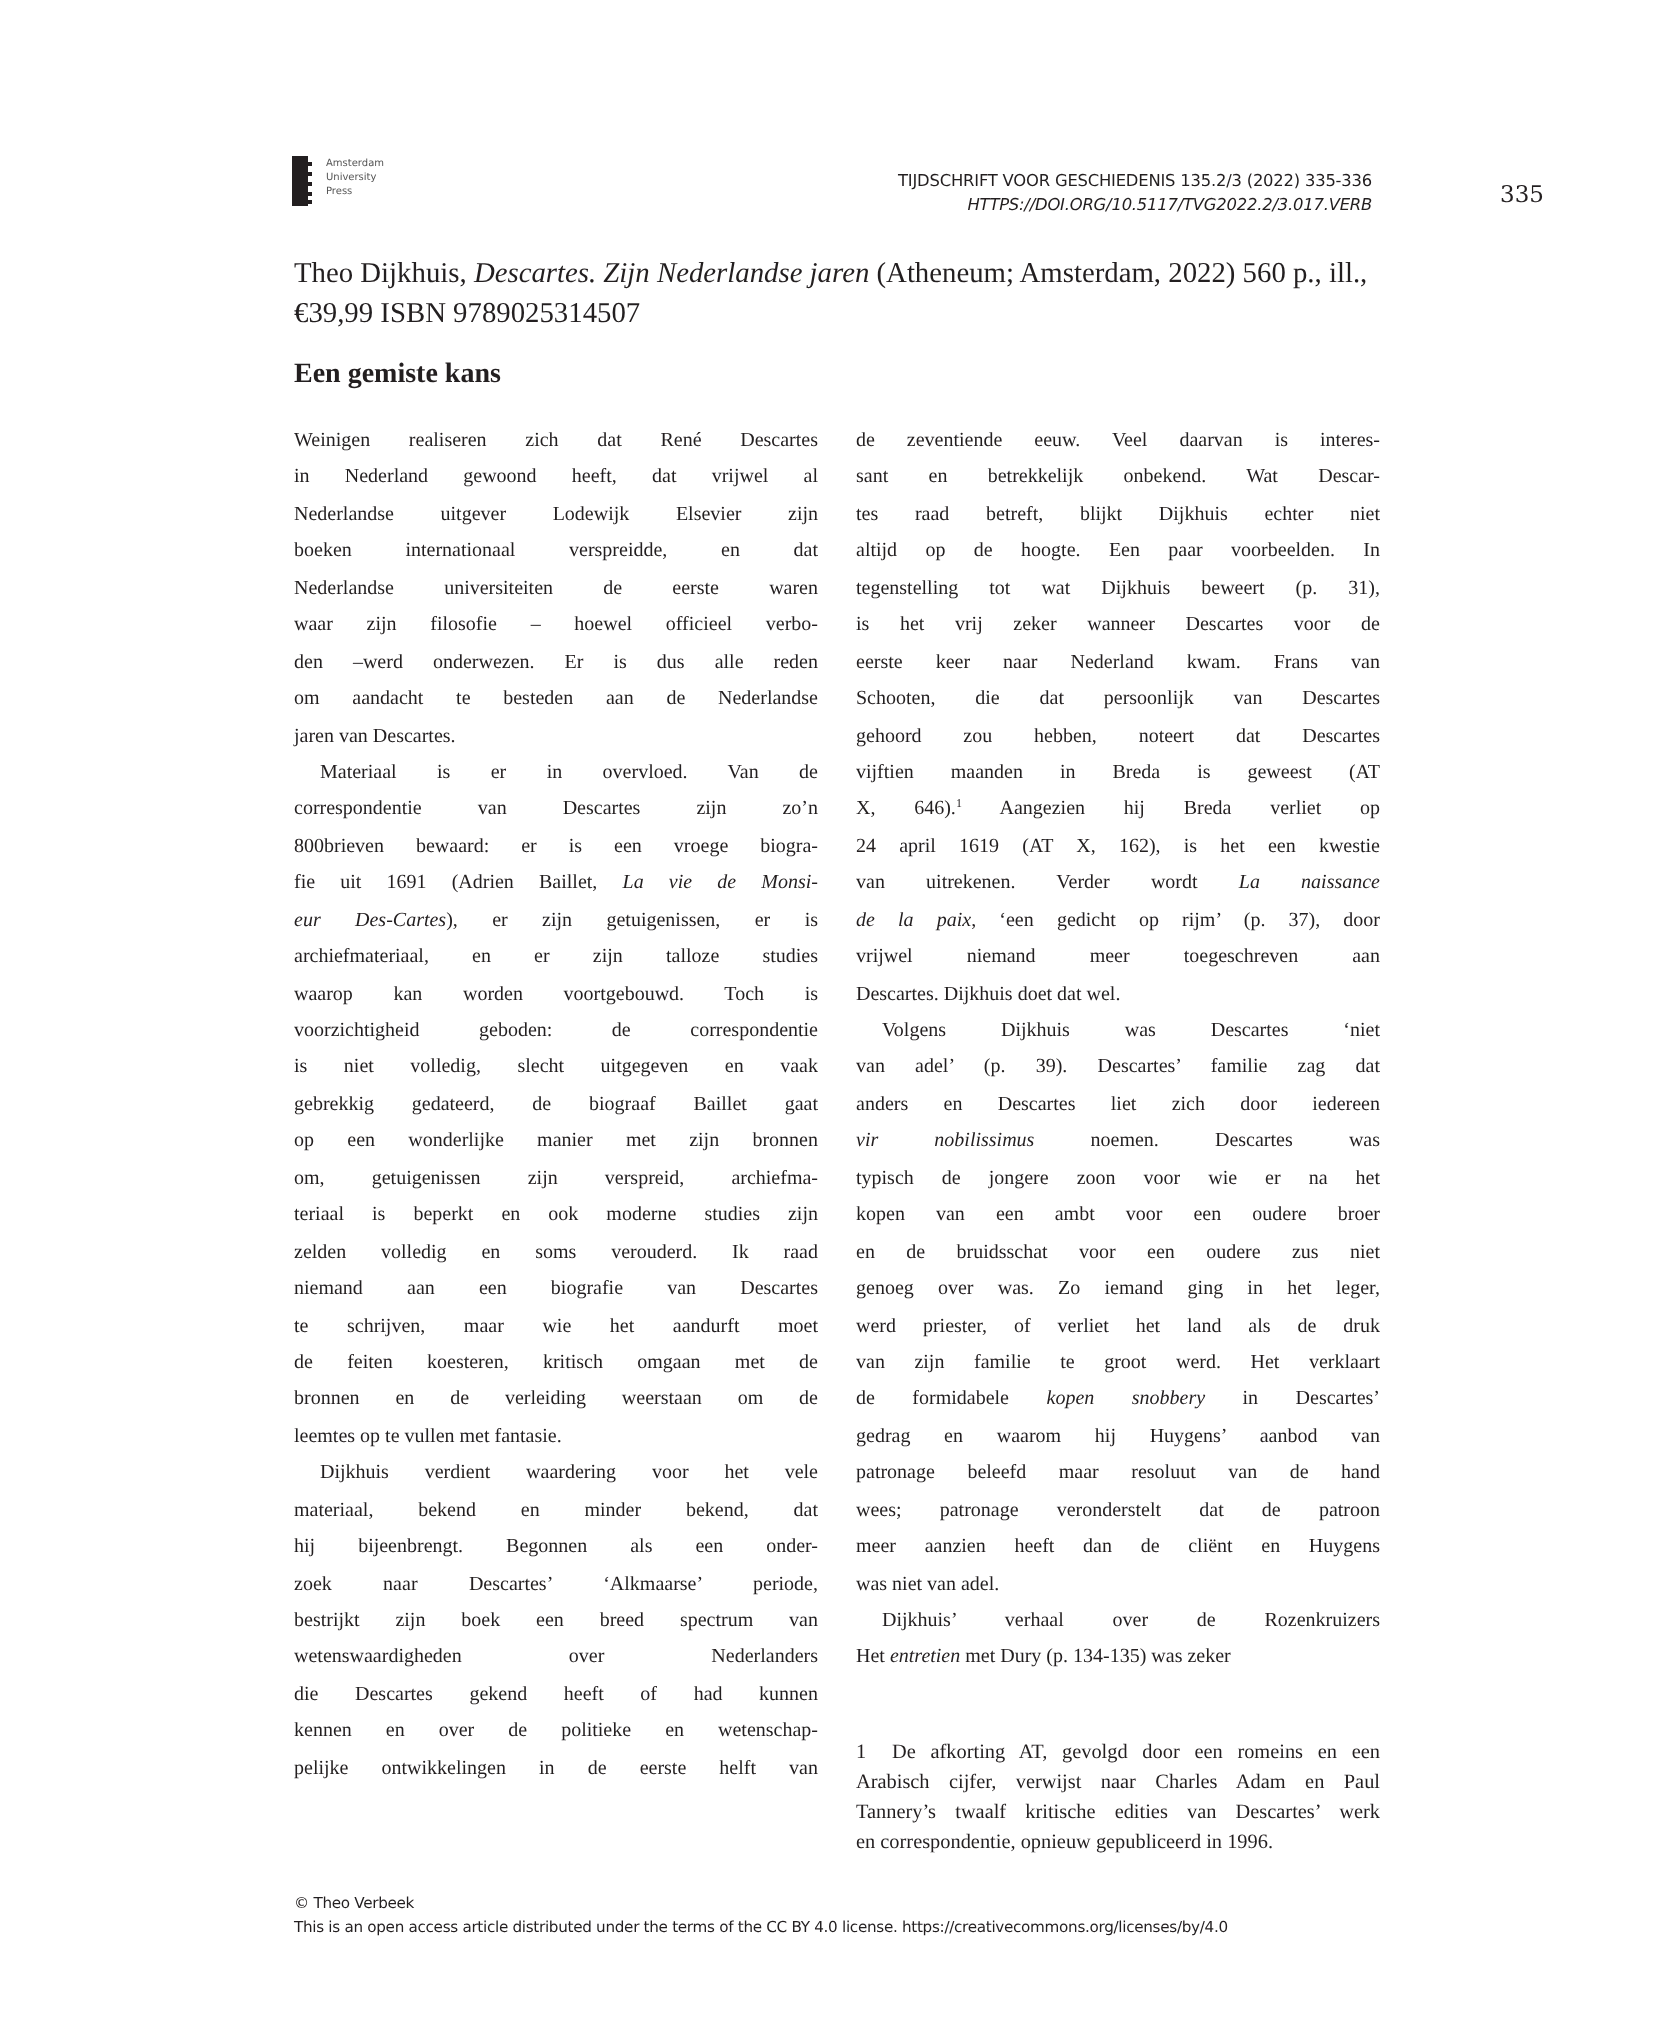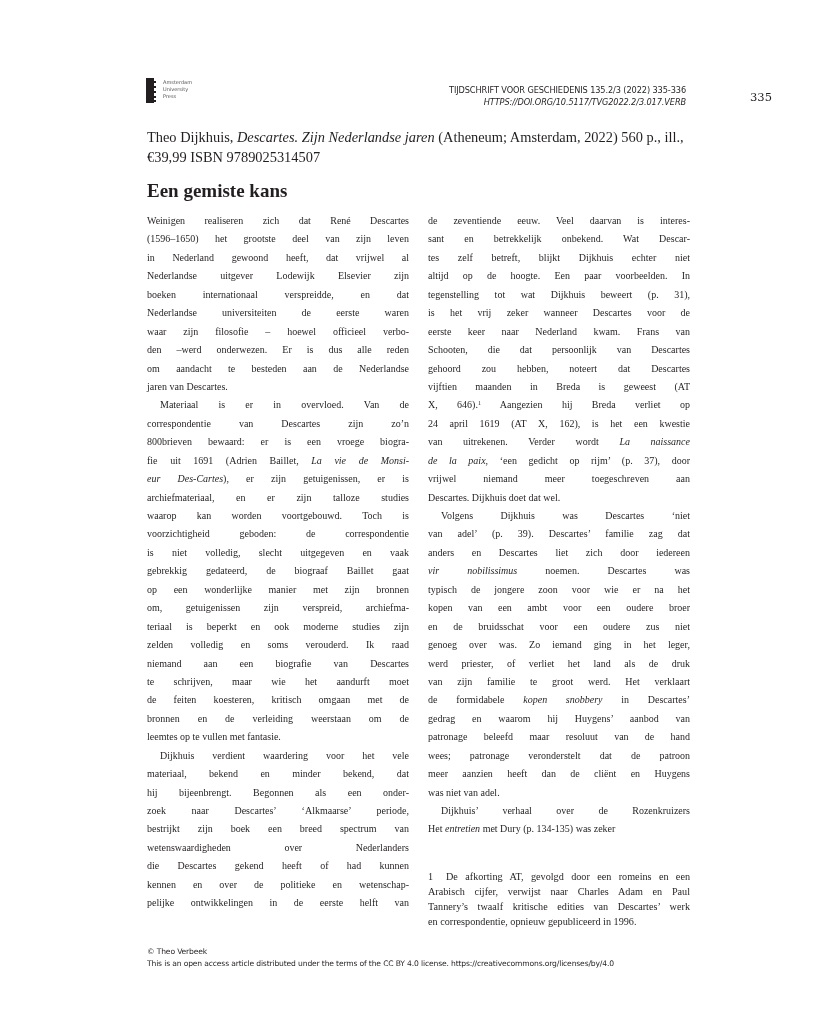--- a/index.html
+++ b/index.html
@@ -5,21 +5,21 @@
   html, body { margin: 0; padding: 0; background: #ffffff; }
   body { width: 831px; height: 1020px; position: relative; overflow: hidden; color: #231f20; }
   .logo { position: absolute; left: 146px; top: 78px; width: 60px; height: 28px; }
   .logo-bar { position: absolute; left: 0; top: 0; width: 8px; height: 25px; background: #231f20; }
   .logo-notch { position: absolute; left: 7px; width: 3px; height: 2px; background: #231f20; }
   .logo-text { position: absolute; left: 17px; top: 1px; font-family: "DejaVu Sans", sans-serif; font-size: 5px; line-height: 7px; color: #555; }
   .journal { position: absolute; right: 145px; top: 84px; text-align: right; font-family: "DejaVu Sans", sans-serif; font-size: 8.2px; line-height: 12px; color: #231f20; letter-spacing: -0.1px; }
   .journal .doi { font-style: italic; }
   .pageno { position: absolute; left: 750px; top: 90px; font-family: "DejaVu Serif", serif; font-size: 11.5px; color: #231f20; }
   .citation { position: absolute; left: 147px; top: 127px; width: 540px; font-family: "Liberation Serif", serif; font-size: 14.4px; line-height: 20px; }
-  .section-title { position: absolute; left: 147px; top: 180px; font-family: "Liberation Serif", serif; font-size: 19px; font-weight: bold; }
+  .section-title { position: absolute; left: 147px; top: 180px; font-family: "Liberation Serif", serif; font-size: 14px; font-weight: bold; }
   .col { position: absolute; top: 212px; width: 262px; font-family: "Liberation Serif", serif; font-size: 10px; line-height: 18.45px; }
   .col.left { left: 147px; }
   .col.right { left: 428px; }
   .ln { display: block; text-align: justify; text-align-last: justify; white-space: nowrap; height: 18.45px; overflow: visible; }
   .ln.last { text-align-last: left; }
   .ln.ind { text-indent: 13px; }
   .footnote { position: absolute; left: 428px; top: 869px; width: 262px; font-family: "Liberation Serif", serif; font-size: 10.2px; line-height: 15px; }
   .fn-line { display: block; text-align: justify; text-align-last: justify; white-space: nowrap; }
   .fn-line.last { text-align-last: left; }
   .fn-num { display: inline-block; width: 18px; }
@@ -53,21 +53,20 @@
 
 <div class="citation">
   <div><span>Theo Dijkhuis, </span><i>Descartes. Zijn Nederlandse jaren</i><span> (Atheneum; Amsterdam, 2022) 560 p., ill.,</span></div>
   <div>€39,99 ISBN 9789025314507</div>
 </div>
 
 <div class="section-title">Een gemiste kans</div>
 
 <div class="col left" id="col-left">
     <div class="ln"><span>Weinigen realiseren zich dat René Descartes</span></div>
-    <div class="ln"><span>(1596–1650) het grootste deel van zijn leven</span></div>
     <div class="ln"><span>in Nederland gewoond heeft, dat vrijwel al</span></div>
     <div class="ln"><span>Nederlandse uitgever Lodewijk Elsevier zijn</span></div>
     <div class="ln"><span>boeken internationaal verspreidde, en dat</span></div>
     <div class="ln"><span>Nederlandse universiteiten de eerste waren</span></div>
     <div class="ln"><span>waar zijn filosofie – hoewel officieel verbo-</span></div>
     <div class="ln"><span>den –werd onderwezen. Er is dus alle reden</span></div>
     <div class="ln"><span>om aandacht te besteden aan de Nederlandse</span></div>
     <div class="ln last"><span>jaren van Descartes.</span></div>
     <div class="ln ind"><span>Materiaal is er in overvloed. Van de</span></div>
     <div class="ln"><span>correspondentie van Descartes zijn zo’n</span></div>
@@ -94,21 +93,21 @@
     <div class="ln"><span>zoek naar Descartes’ ‘Alkmaarse’ periode,</span></div>
     <div class="ln"><span>bestrijkt zijn boek een breed spectrum van</span></div>
     <div class="ln"><span>wetenswaardigheden over Nederlanders</span></div>
     <div class="ln"><span>die Descartes gekend heeft of had kunnen</span></div>
     <div class="ln"><span>kennen en over de politieke en wetenschap-</span></div>
     <div class="ln"><span>pelijke ontwikkelingen in de eerste helft van</span></div>
   </div>
 <div class="col right" id="col-right">
     <div class="ln"><span>de zeventiende eeuw. Veel daarvan is interes-</span></div>
     <div class="ln"><span>sant en betrekkelijk onbekend. Wat Descar-</span></div>
-    <div class="ln"><span>tes zelf betreft, blijkt Dijkhuis echter niet</span></div>
+    <div class="ln"><span>tes raad betreft, blijkt Dijkhuis echter niet</span></div>
     <div class="ln"><span>altijd op de hoogte. Een paar voorbeelden. In</span></div>
     <div class="ln"><span>tegenstelling tot wat Dijkhuis beweert (p. 31),</span></div>
     <div class="ln"><span>is het vrij zeker wanneer Descartes voor de</span></div>
     <div class="ln"><span>eerste keer naar Nederland kwam. Frans van</span></div>
     <div class="ln"><span>Schooten, die dat persoonlijk van Descartes</span></div>
     <div class="ln"><span>gehoord zou hebben, noteert dat Descartes</span></div>
     <div class="ln"><span>vijftien maanden in Breda is geweest (AT</span></div>
     <div class="ln"><span>X, 646).</span><sup>1</sup><span> Aangezien hij Breda verliet op</span></div>
     <div class="ln"><span>24 april 1619 (AT X, 162), is het een kwestie</span></div>
     <div class="ln"><span>van uitrekenen. Verder wordt </span><i>La naissance</i></div>

